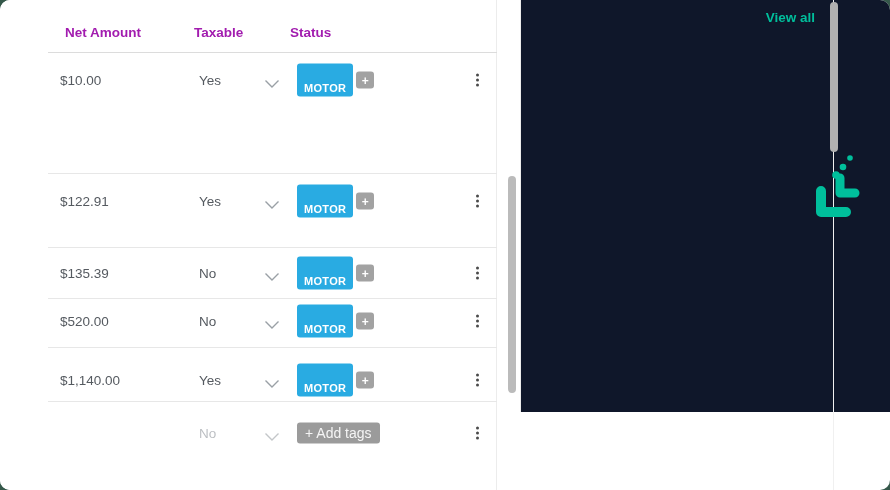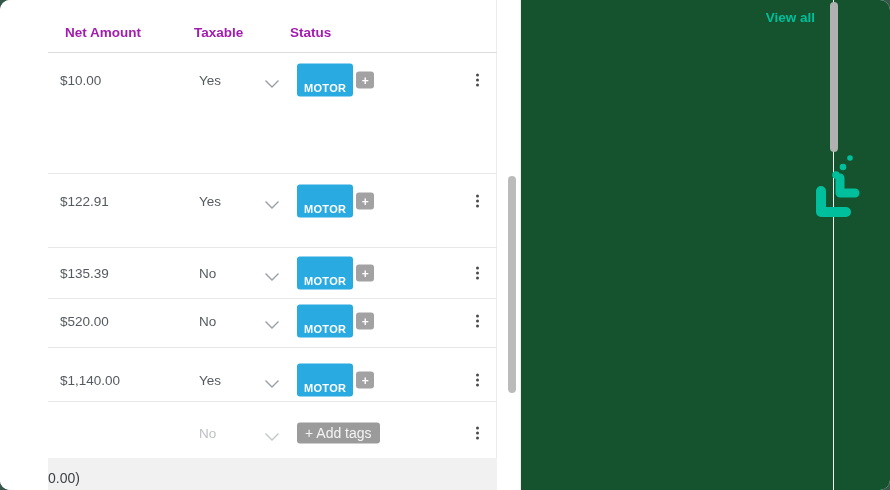--- a/index.html
+++ b/index.html
@@ -34,21 +34,21 @@
   .addtags { background:#9b9b9b; color:#f5f5f5; font-size:14px; padding:2px 8px 3px; border-radius:3px; cursor:pointer; }
   .kebab { position:absolute; left:472px; top:50%; transform:translateY(-50%); display:flex; flex-direction:column; gap:2px; padding:4px; cursor:pointer; }
   .kebab i { width:3px; height:3px; background:#4a4a4a; border-radius:50%; }
   .tfoot { position:absolute; left:48px; top:458px; width:449px; height:32px; background:#f1f1f1; }
   .tfoot .amt { position:absolute; left:0; top:12px; font-size:14px; color:#3c3f44; }
 
   
   .mid-scroll { position:absolute; left:508px; top:176px; width:8px; height:217px; background:#bbbbbb; border-radius:4px; cursor:pointer; }
 
   
-  .panel { position:absolute; left:520px; top:0; width:370px; height:490px; background:#14532d; border-left:1px solid #ededed; }
+  .panel { position:absolute; left:520px; top:0; width:370px; height:412px; background:#0f172a; border-left:1px solid #ededed; }
   .viewall { position:absolute; right:75px; top:10px; font-size:13.5px; font-weight:700; color:#00bf9c; cursor:pointer; }
 
   
   .panel-track { position:absolute; left:833px; top:0; width:1px; height:490px; background:#f0f0f0; }
   .panel-scroll { position:absolute; left:830px; top:2px; width:8px; height:150px; background:#b1b1b1; border-radius:4px; cursor:pointer; }
 
   .cursor-ico { position:absolute; left:806px; top:144px; z-index:6; pointer-events:none; }
 </style>
 </head>
 <body>
@@ -159,23 +159,20 @@
       <div class="tagwrap">
         <span class="addtags">+ Add tags</span>
       </div>
       <div class="kebab">
           <i></i>
           <i></i>
           <i></i>
         </div>
     </div>
 
-    <div class="tfoot">
-      <span class="amt">0.00)</span>
-    </div>
   </div>
 
   <div class="mid-scroll"></div>
 
   <div class="panel">
 
     <div class="viewall">View all</div>
 
   </div>
 

